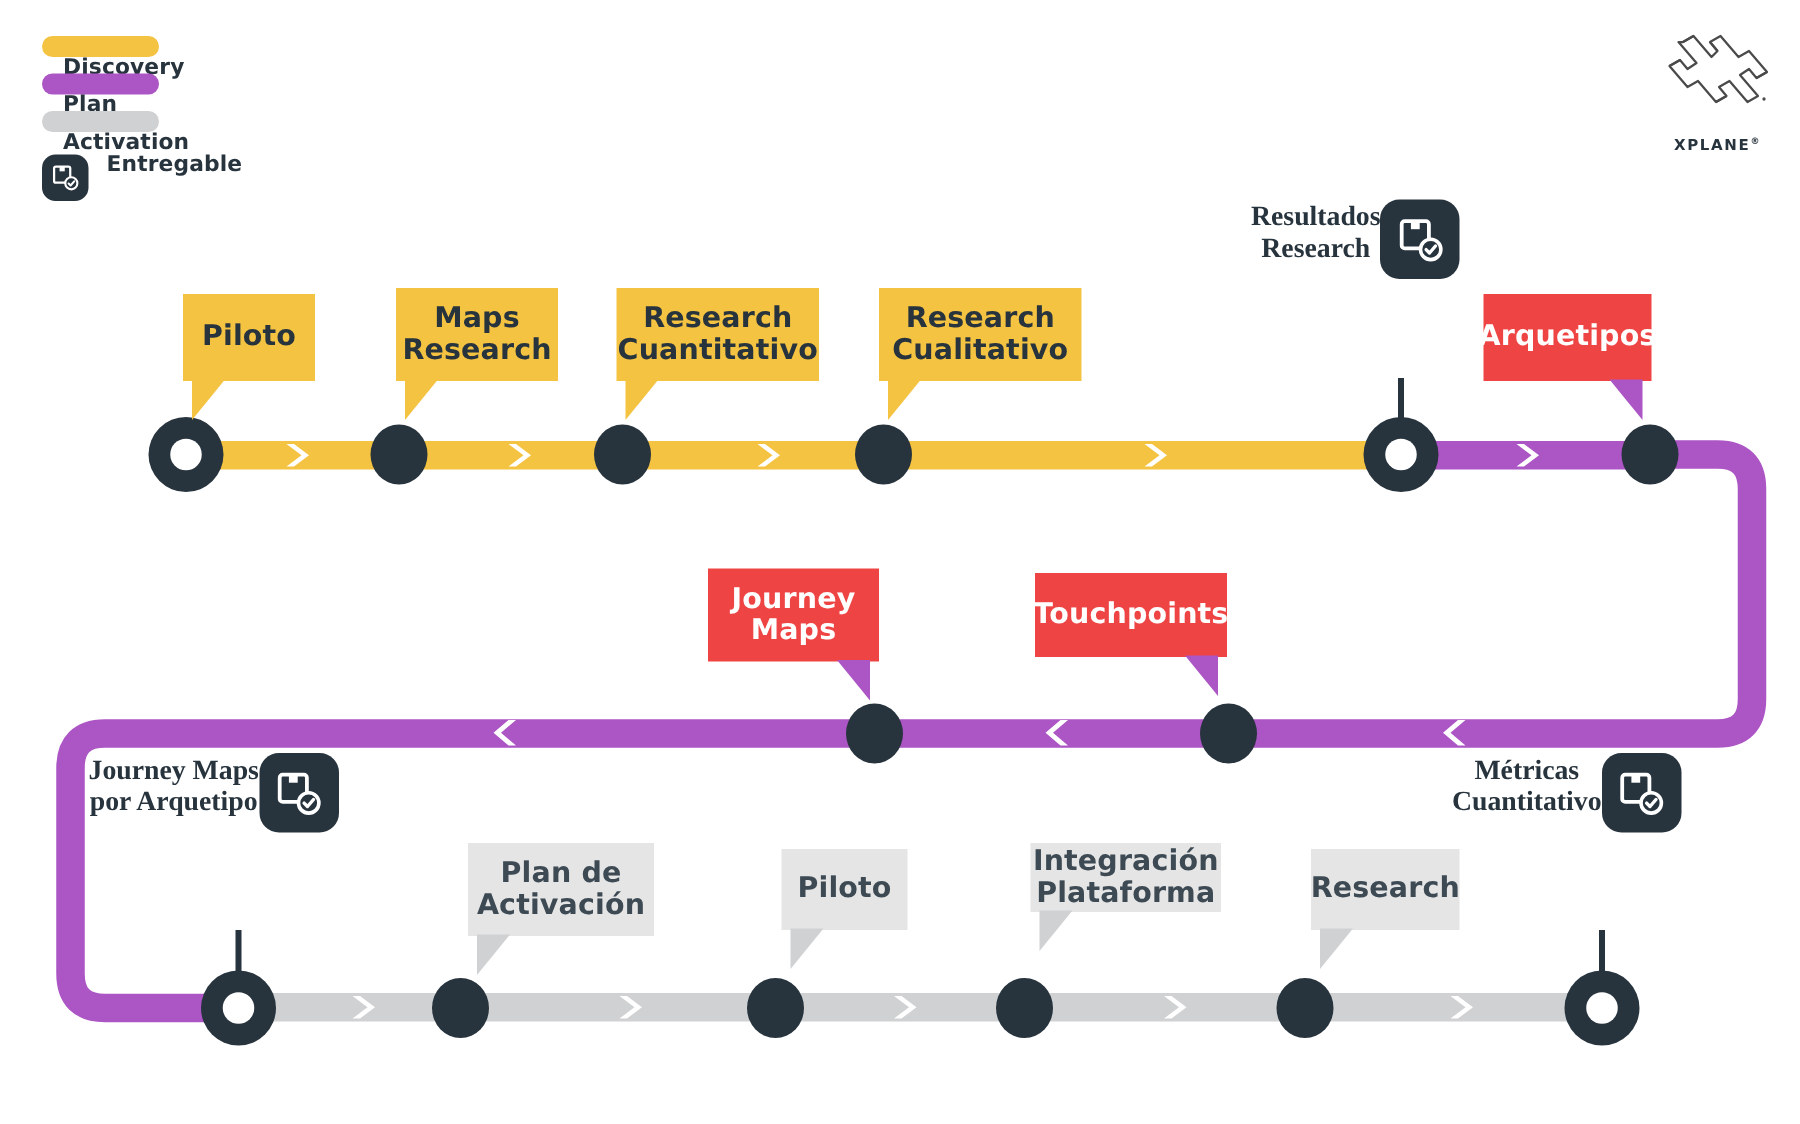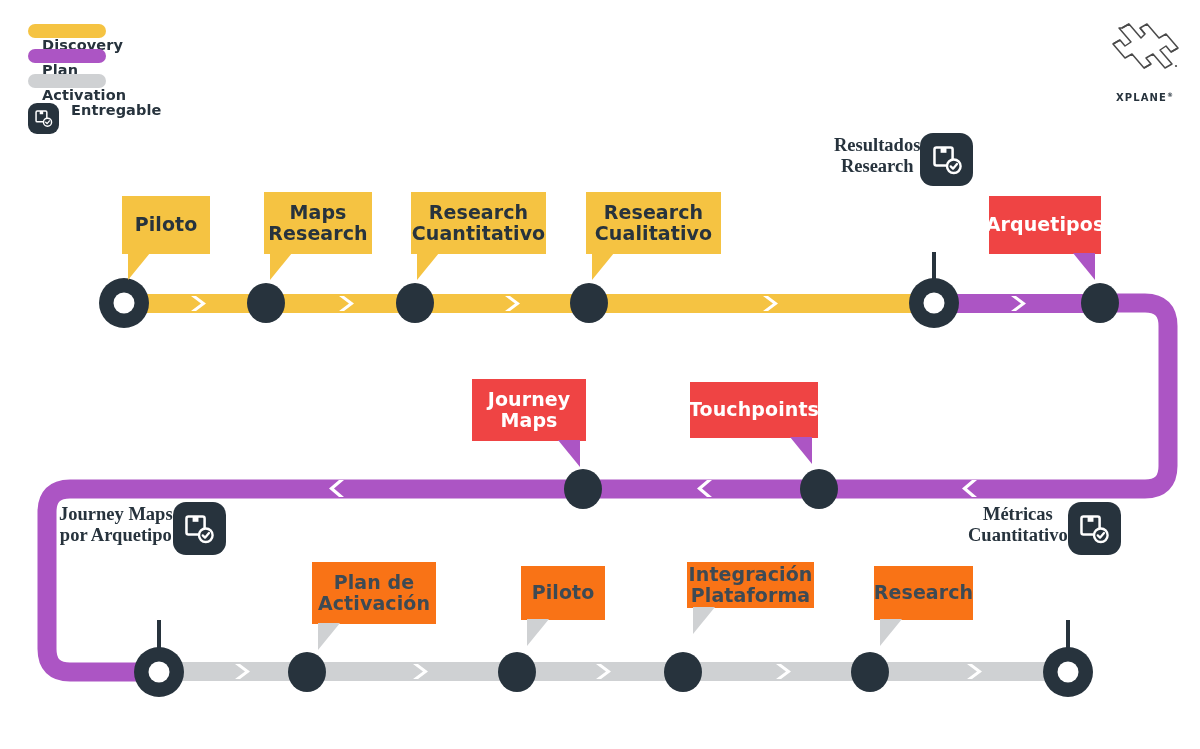--- a/index.html
+++ b/index.html
@@ -33,21 +33,21 @@
   
   #track{position:absolute;left:0;top:0;}
 
   
   .bubble{position:absolute;box-sizing:border-box;
     display:flex;align-items:center;justify-content:center;text-align:center;
     font-weight:bold;font-size:19px;line-height:1.12;padding:7px 14px;
     letter-spacing:.1px;}
   .bubble.yellow{background:#f5c342;color:#27333d;}
   .bubble.purple{background:#ef4444;color:#ffffff;}
-  .bubble.grey{background:#f97316;color:#3d4a54;justify-content:center;}
+  .bubble.grey{background:#e5e5e5;color:#3d4a54;justify-content:center;}
   .bubble .tail{position:absolute;width:0;height:0;bottom:-26px;}
   .bubble.tail-left .tail{left:6px;border-left:0 solid transparent;
     border-right:22px solid transparent;border-top:27px solid currentColor;}
   .bubble.tail-right .tail{right:6px;border-right:0 solid transparent;
     border-left:22px solid transparent;border-top:27px solid currentColor;}
   .bubble.yellow .tail{color:#f5c342;}
   .bubble.purple .tail{color:#ac55c4;}
   .bubble.grey .tail{color:#cfd1d3;}
 
   

